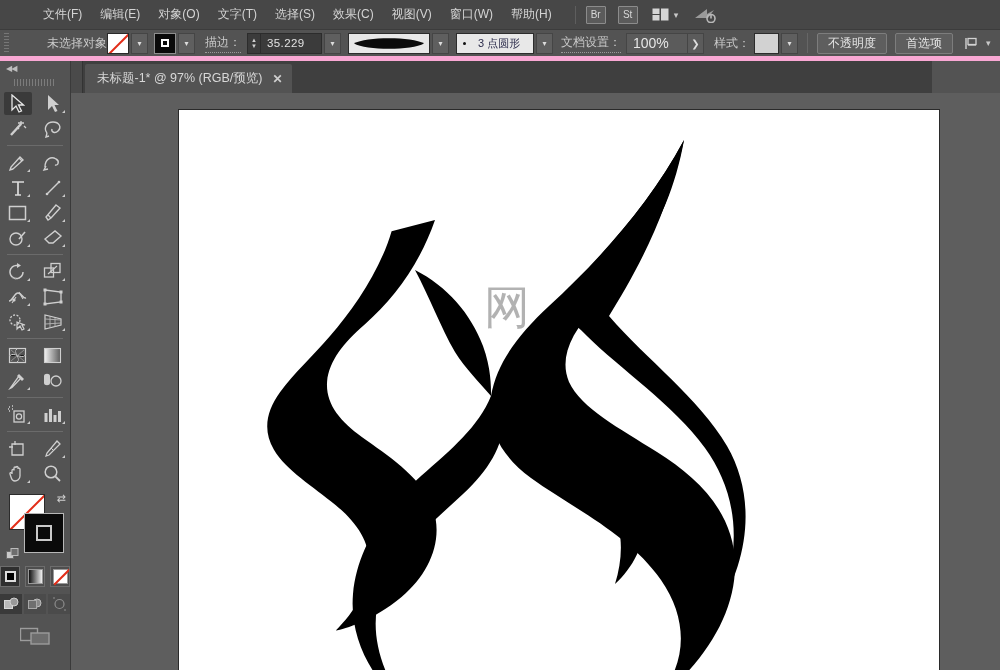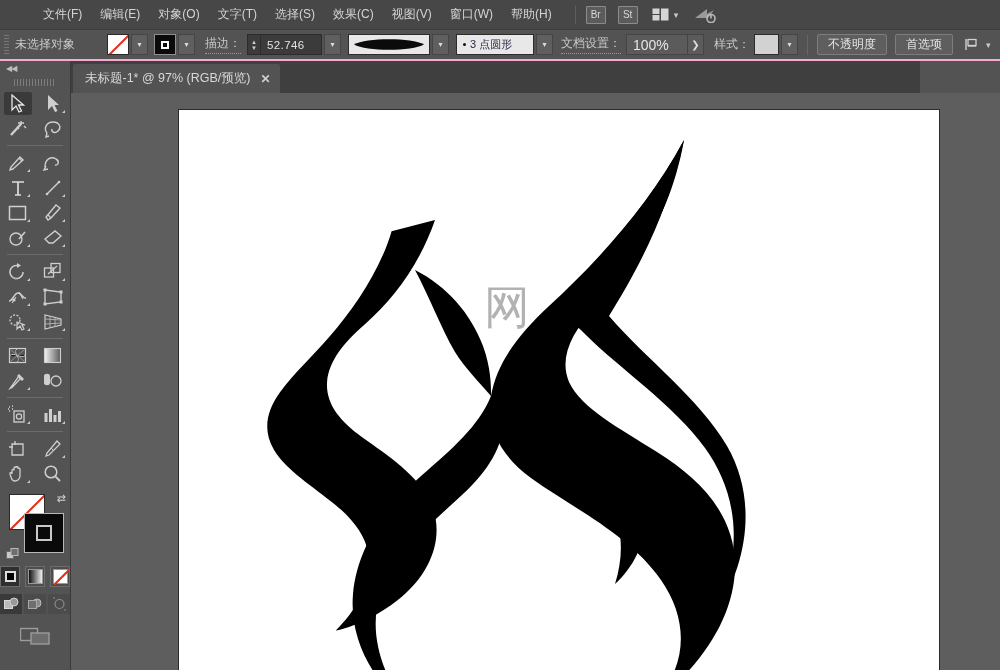--- a/index.html
+++ b/index.html
@@ -43,21 +43,22 @@
   }
   .arrange-ico { display: flex; align-items: center; margin-left: 2px; }
   .chev { color: #c8c8c8; font-size: 9px; margin-left: 5px; }
   .cc-ico { margin-left: 16px; display: flex; align-items: center; }
 
   
   .controlbar {
     position: absolute; left: 0; top: 30px; width: 1000px; height: 31px;
     background: #535353;
     display: flex; align-items: center;
-    border-bottom: 2px solid #f9a8d4;
+    border-bottom: 5px solid #f9a8d4;
+    text-align: right;
   }
   .grip {
     width: 5px; height: 20px; margin: 0 6px 0 4px;
     background-image: repeating-linear-gradient(to bottom,#777 0 1px,transparent 1px 3px);
   }
   .cb-label { color: #c9c9c9; font-size: 12px; white-space: nowrap; }
   .cb-label.dotted {
     border-bottom: 1px dotted #9a9a9a; padding-bottom: 1px;
   }
   .swatch-box {
@@ -98,21 +99,21 @@
     letter-spacing: .4px;
   }
   .profile-box {
     width: 82px; height: 21px; background: #e8e8e8;
     border: 1px solid #2c2c2c;
     display: flex; align-items: center; justify-content: center;
   }
   .brush-box {
     width: 78px; height: 21px; background: #e8e8e8;
     border: 1px solid #2c2c2c;
-    display: flex; align-items: center; gap: 4px; padding-left: 6px;
+    display: flex; align-items: center; gap: 12px; padding-left: 6px;
     color: #2a2a4a; font-size: 11px;
   }
   .brush-dot { width: 3px; height: 3px; background: #111; border-radius: 50%; }
   .op-field {
     width: 62px; height: 21px; background: #5b5b5b;
     border: 1px solid #454545; color: #e6e6e6; font-size: 14px;
     display: flex; align-items: center; padding-left: 6px;
   }
   .op-arrow {
     width: 16px; height: 21px; background: #5b5b5b; border: 1px solid #454545;
@@ -127,21 +128,21 @@
   .cb-sep { width: 1px; height: 20px; background: #666; margin: 0 9px; }
   .pill {
     height: 21px; padding: 0 10px; background: #5e5e5e;
     border: 1px solid #7d7d7d; border-radius: 2px;
     color: #e4e4e4; font-size: 12px;
     display: flex; align-items: center; white-space: nowrap;
   }
 
   
   .tabbar {
-    position: absolute; left: 0; top: 61px; width: 920px; height: 32px;
+    position: absolute; left: 12px; top: 61px; width: 920px; height: 32px;
     background: #3f3f3f;
   }
   .tabbar .gutter {
     position: absolute; left: 0; top: 0; width: 71px; height: 32px;
     background: #4a4a4a; border-right: 1px solid #333;
   }
   .doctab {
     position: absolute; left: 73px; top: 3px; height: 29px;
     background: #535353;
     display: flex; align-items: center; padding: 0 9px 0 12px;
@@ -322,21 +323,21 @@
 
     <div style="width:10px"></div>
     <div class="cb-label dotted">描边：</div>
 
     <div style="width:6px"></div>
     <div style="display:flex">
       <div class="spin">
           <span>▲</span>
           <span>▼</span>
         </div>
-      <div class="numfield" style="width:62px">52.746</div>
+      <div class="numfield" style="width:62px">35.229</div>
     </div>
     <div class="dd-btn">▾</div>
 
     <div style="width:7px"></div>
     <div class="profile-box">
       <svg width="74" height="15" viewBox="0 0 74 15">
         <path d="M2 7.5 C14 0.5 60 0.5 72 7.5 C60 14.5 14 14.5 2 7.5 Z" fill="#0b0b0b"></path>
       </svg>
     </div>
     <div class="dd-btn">▾</div>

